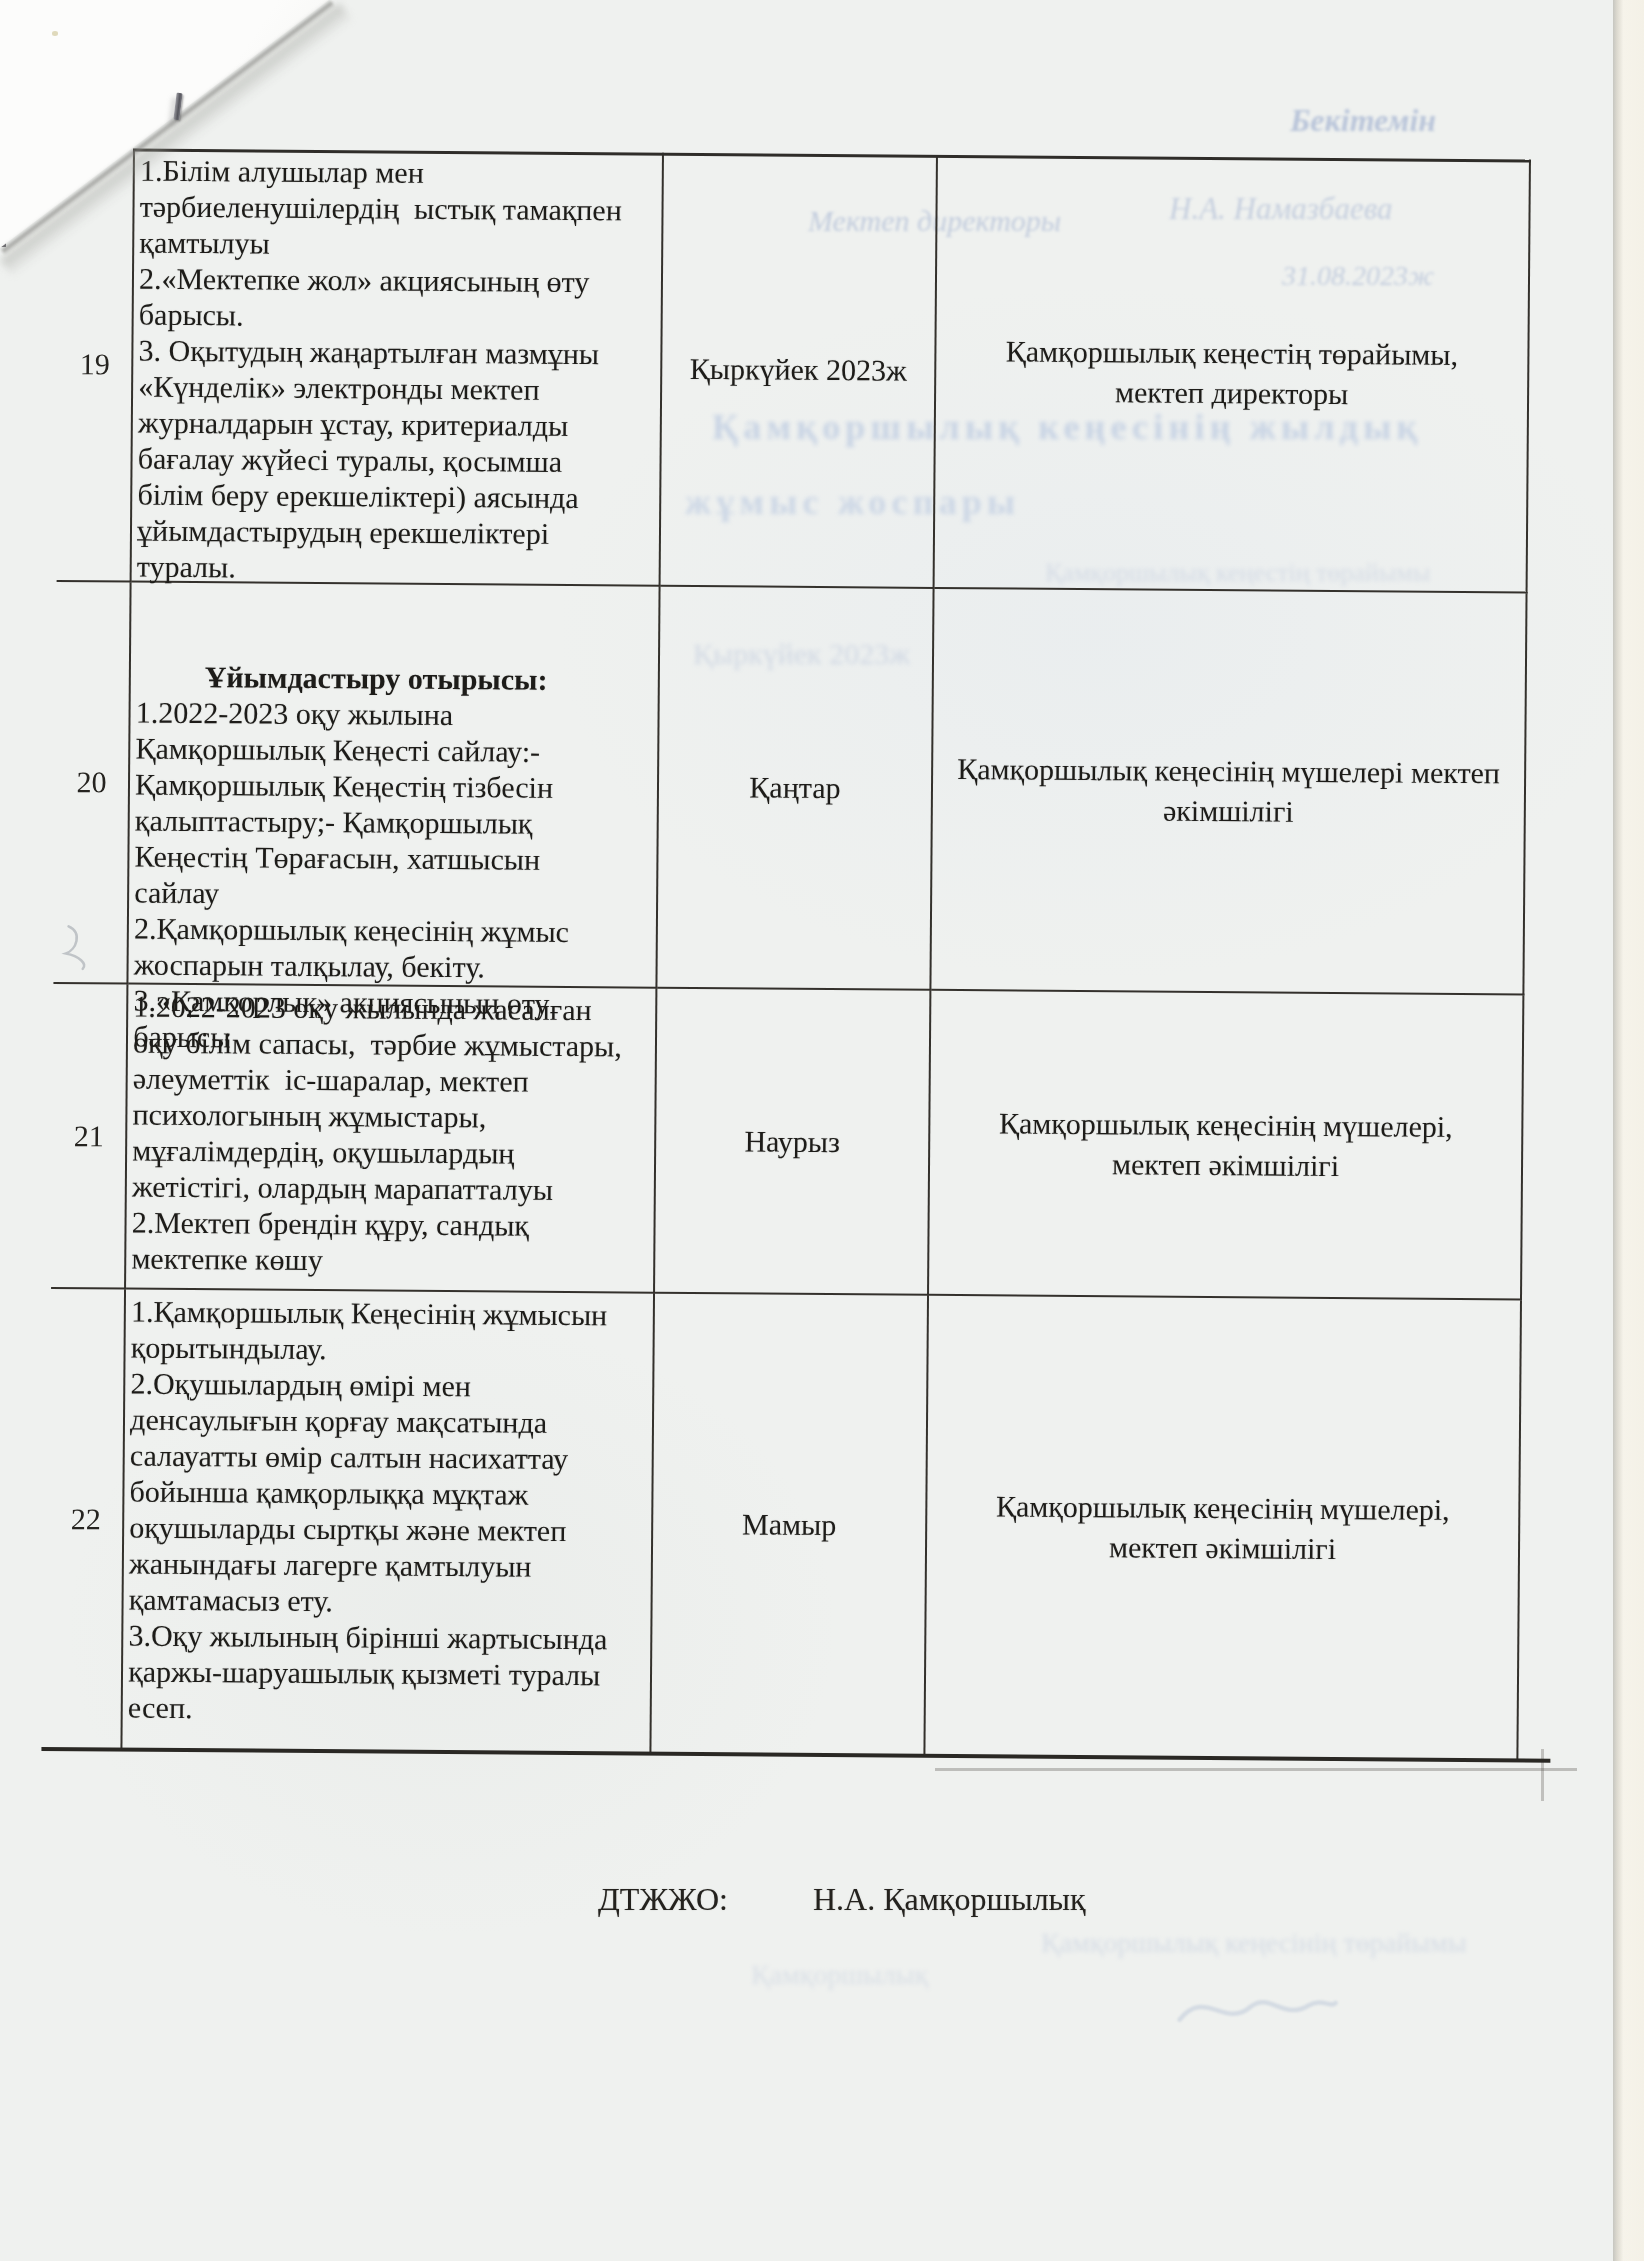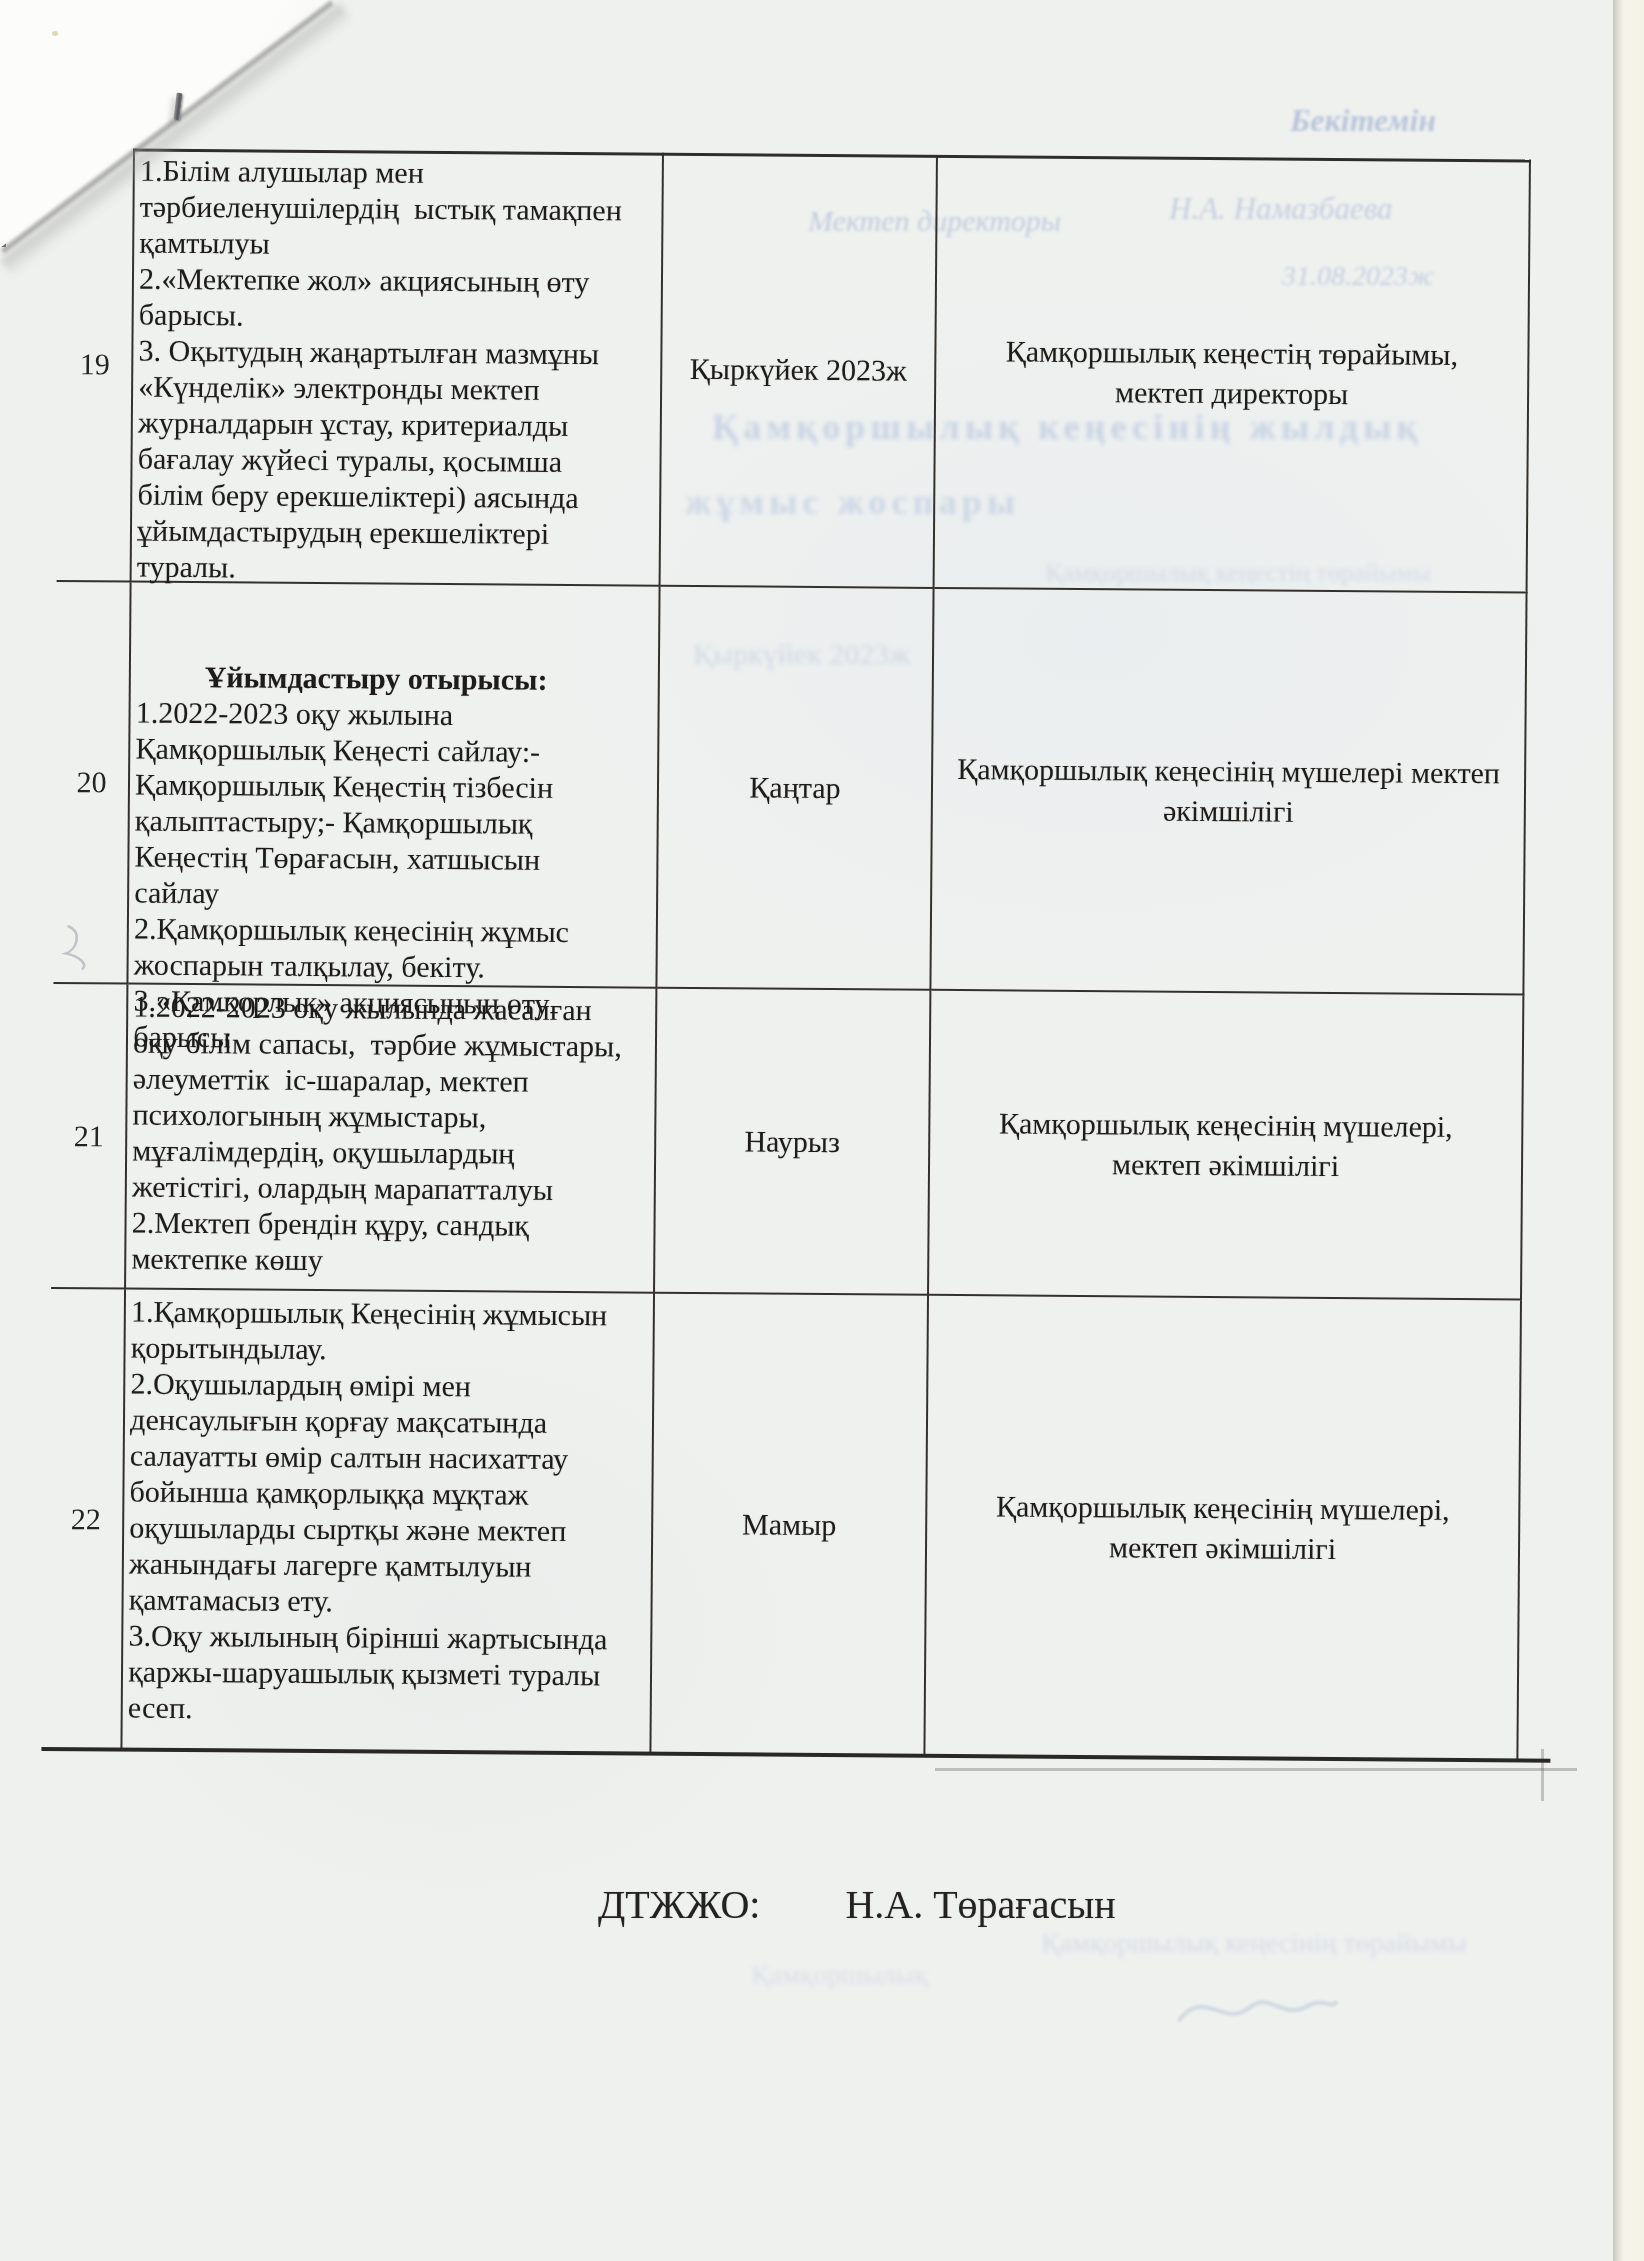--- a/index.html
+++ b/index.html
@@ -95,21 +95,21 @@
     text-shadow:0 0 1.3px rgba(40,38,34,.22);}
   .c-act .heading{font-weight:bold;text-align:center;white-space:pre;padding-right:39px;}
   .c-month{width:274px;display:flex;align-items:center;justify-content:center;
     font-size:30px;text-shadow:0 0 1.3px rgba(40,38,34,.22);}
   .c-resp{width:593px;display:flex;align-items:center;justify-content:center;text-align:center;
     font-size:30px;line-height:40px;white-space:pre-line;text-shadow:0 0 1.3px rgba(40,38,34,.22);}
 
   
   .footer{
     position:absolute;left:598px;top:1881px;display:flex;gap:85px;
-    font-size:40px;color:#24221e;text-shadow:0 0 1.3px rgba(40,38,34,.25);
+    font-size:32px;color:#24221e;text-shadow:0 0 1.3px rgba(40,38,34,.25);
   }
 </style>
 </head>
 <body>
 
 <div class="paper">
 
   <div class="ghost i g-approve">Бекітемін</div>
   <div class="ghost i g-dirtitle">Мектеп директоры</div>
   <div class="ghost i g-dirname">Н.А. Намазбаева</div>
@@ -199,21 +199,21 @@
       <div class="cell c-month">Мамыр</div>
       <div class="cell c-resp">Қамқоршылық кеңесінің мүшелері,
 мектеп әкімшілігі</div>
     </div>
 
     <div class="t-bottom"></div>
   </div>
 
   <div class="footer">
     <span>ДТЖЖО:</span>
-    <span>Н.А. Төрағасын</span>
+    <span>Н.А. Қамқоршылық</span>
   </div>
 
   <div class="scanner-wedge"></div>
   <div class="fold-corner"></div>
   <div class="fold-shadow"></div>
   <div class="fold-crease"></div>
   <div class="staple"></div>
   <div class="speck"></div>
   <svg class="margin-squiggle" width="45" height="52" viewBox="0 0 70 80">
     <path d="M18,8 C40,18 30,44 14,50 C34,54 48,66 40,74" fill="none" stroke="#9aa0a8" stroke-width="4" stroke-linecap="round"></path>

